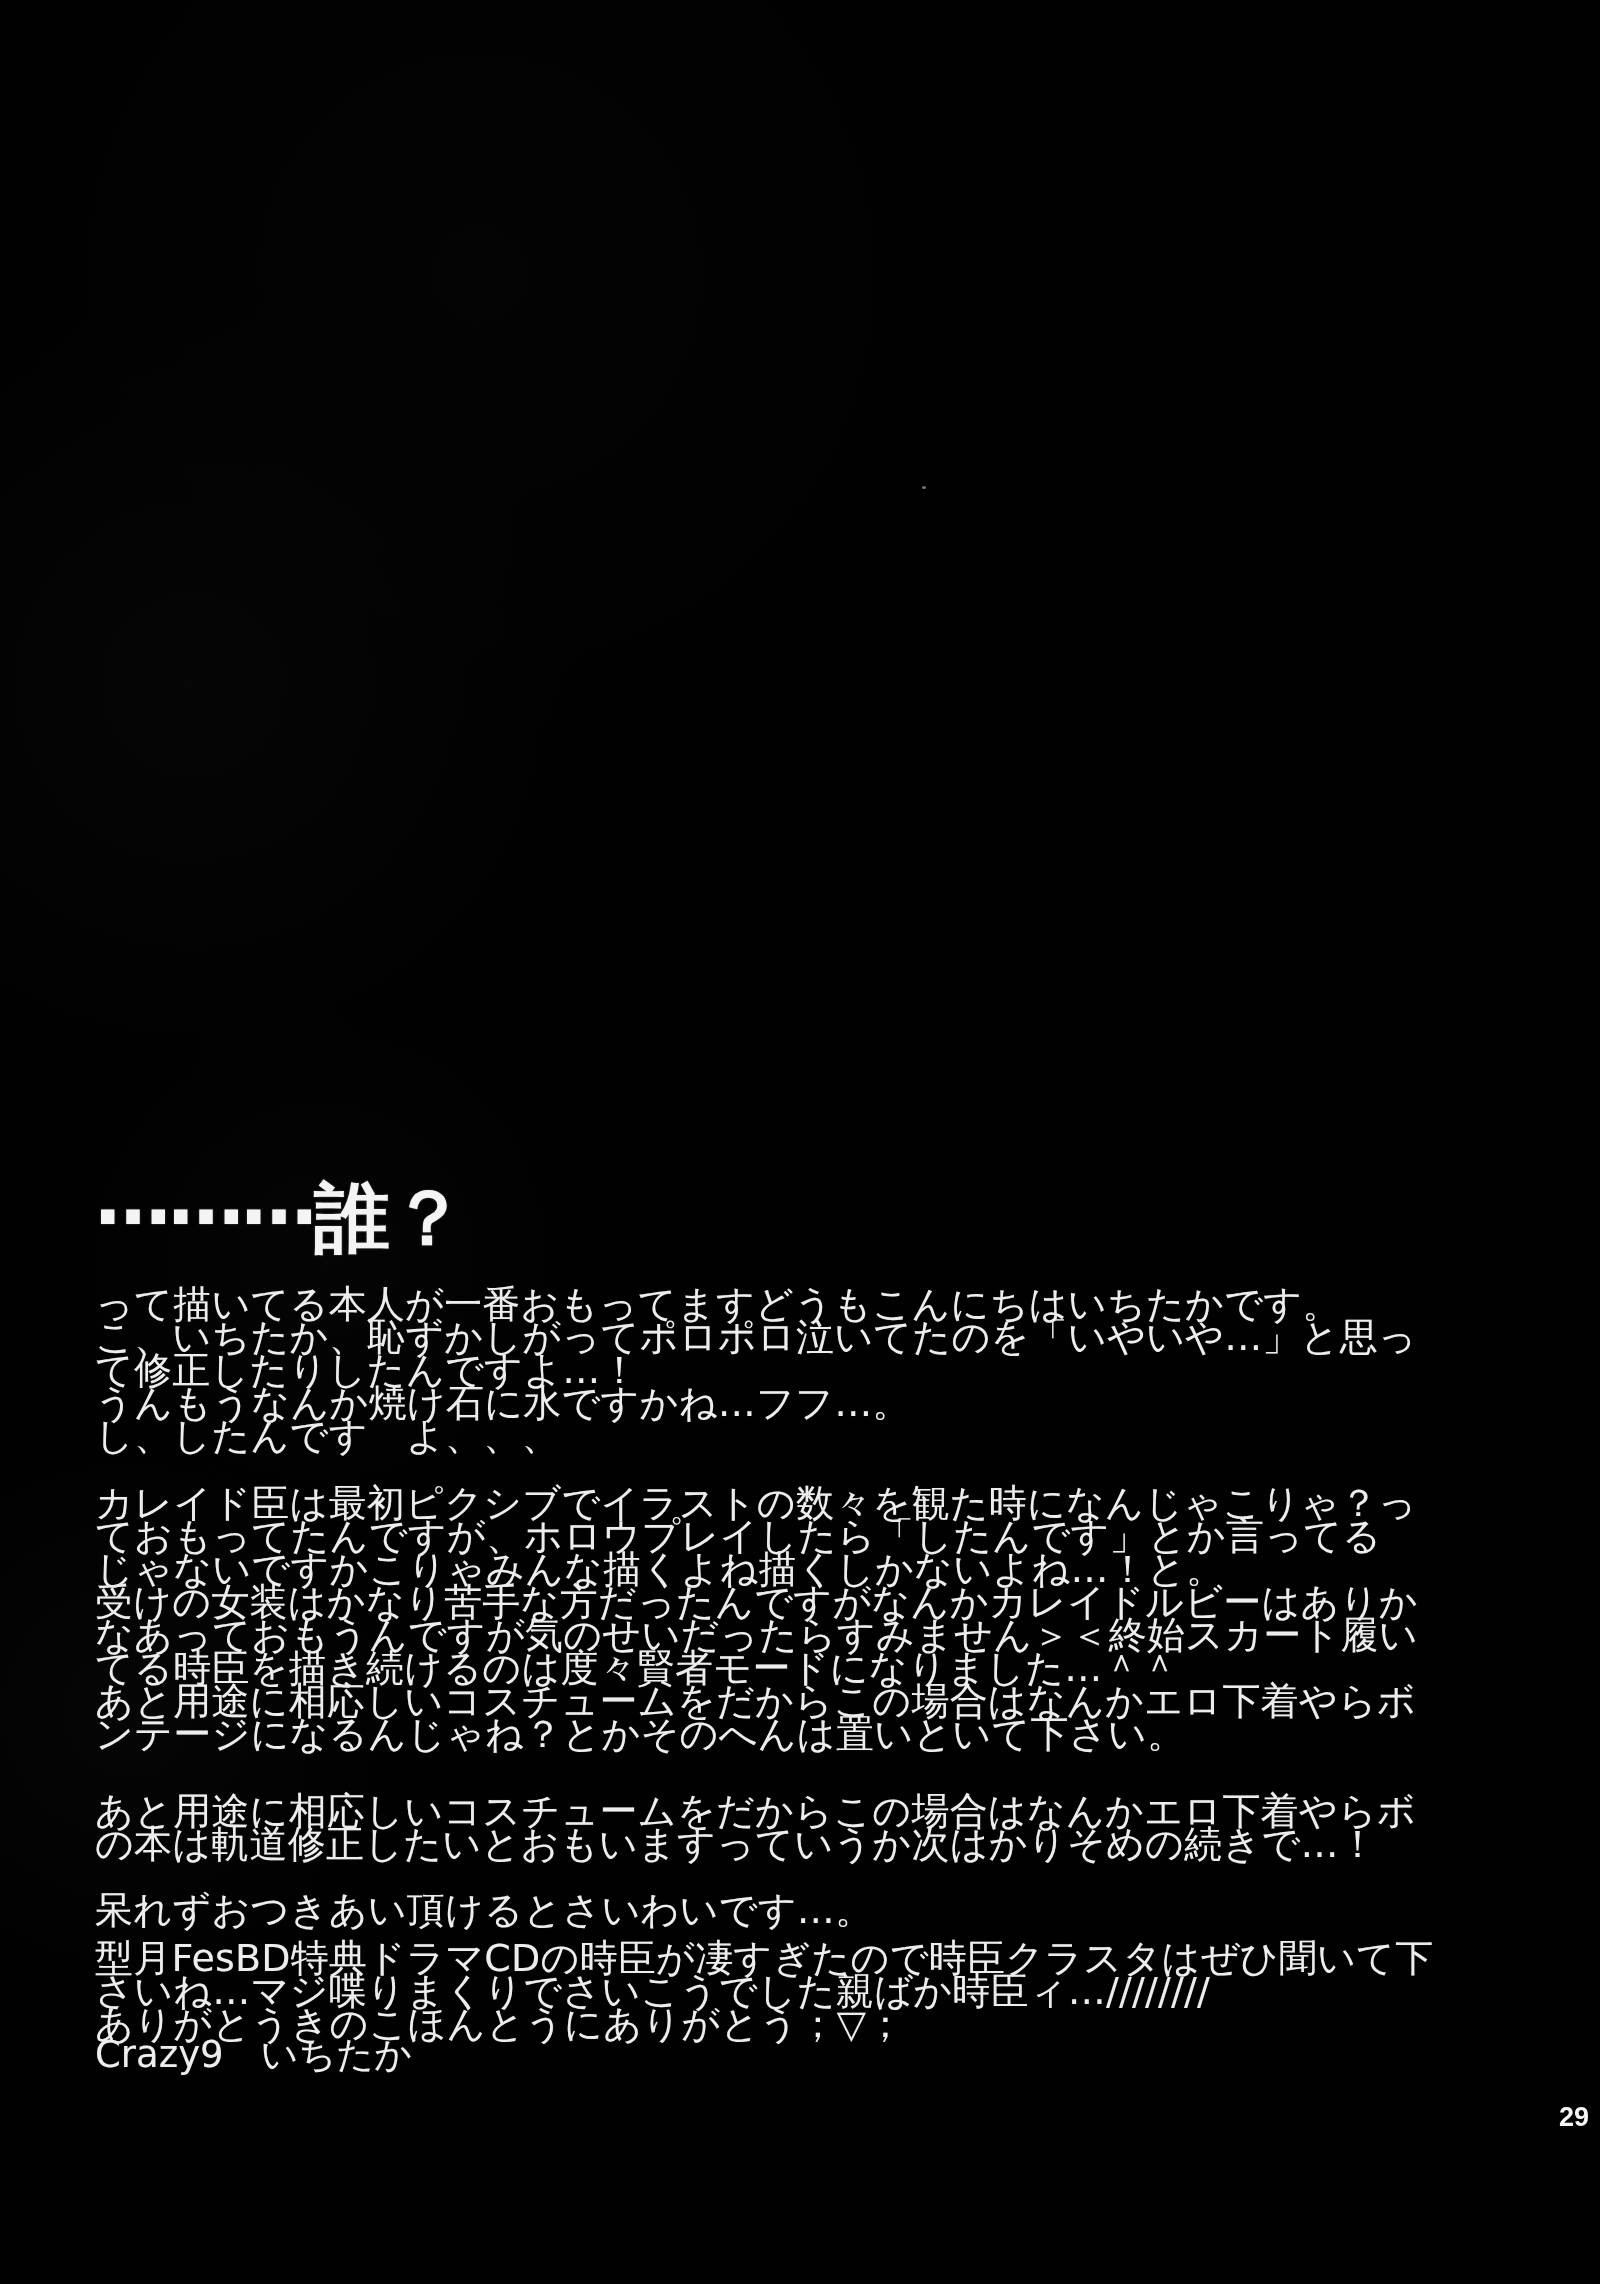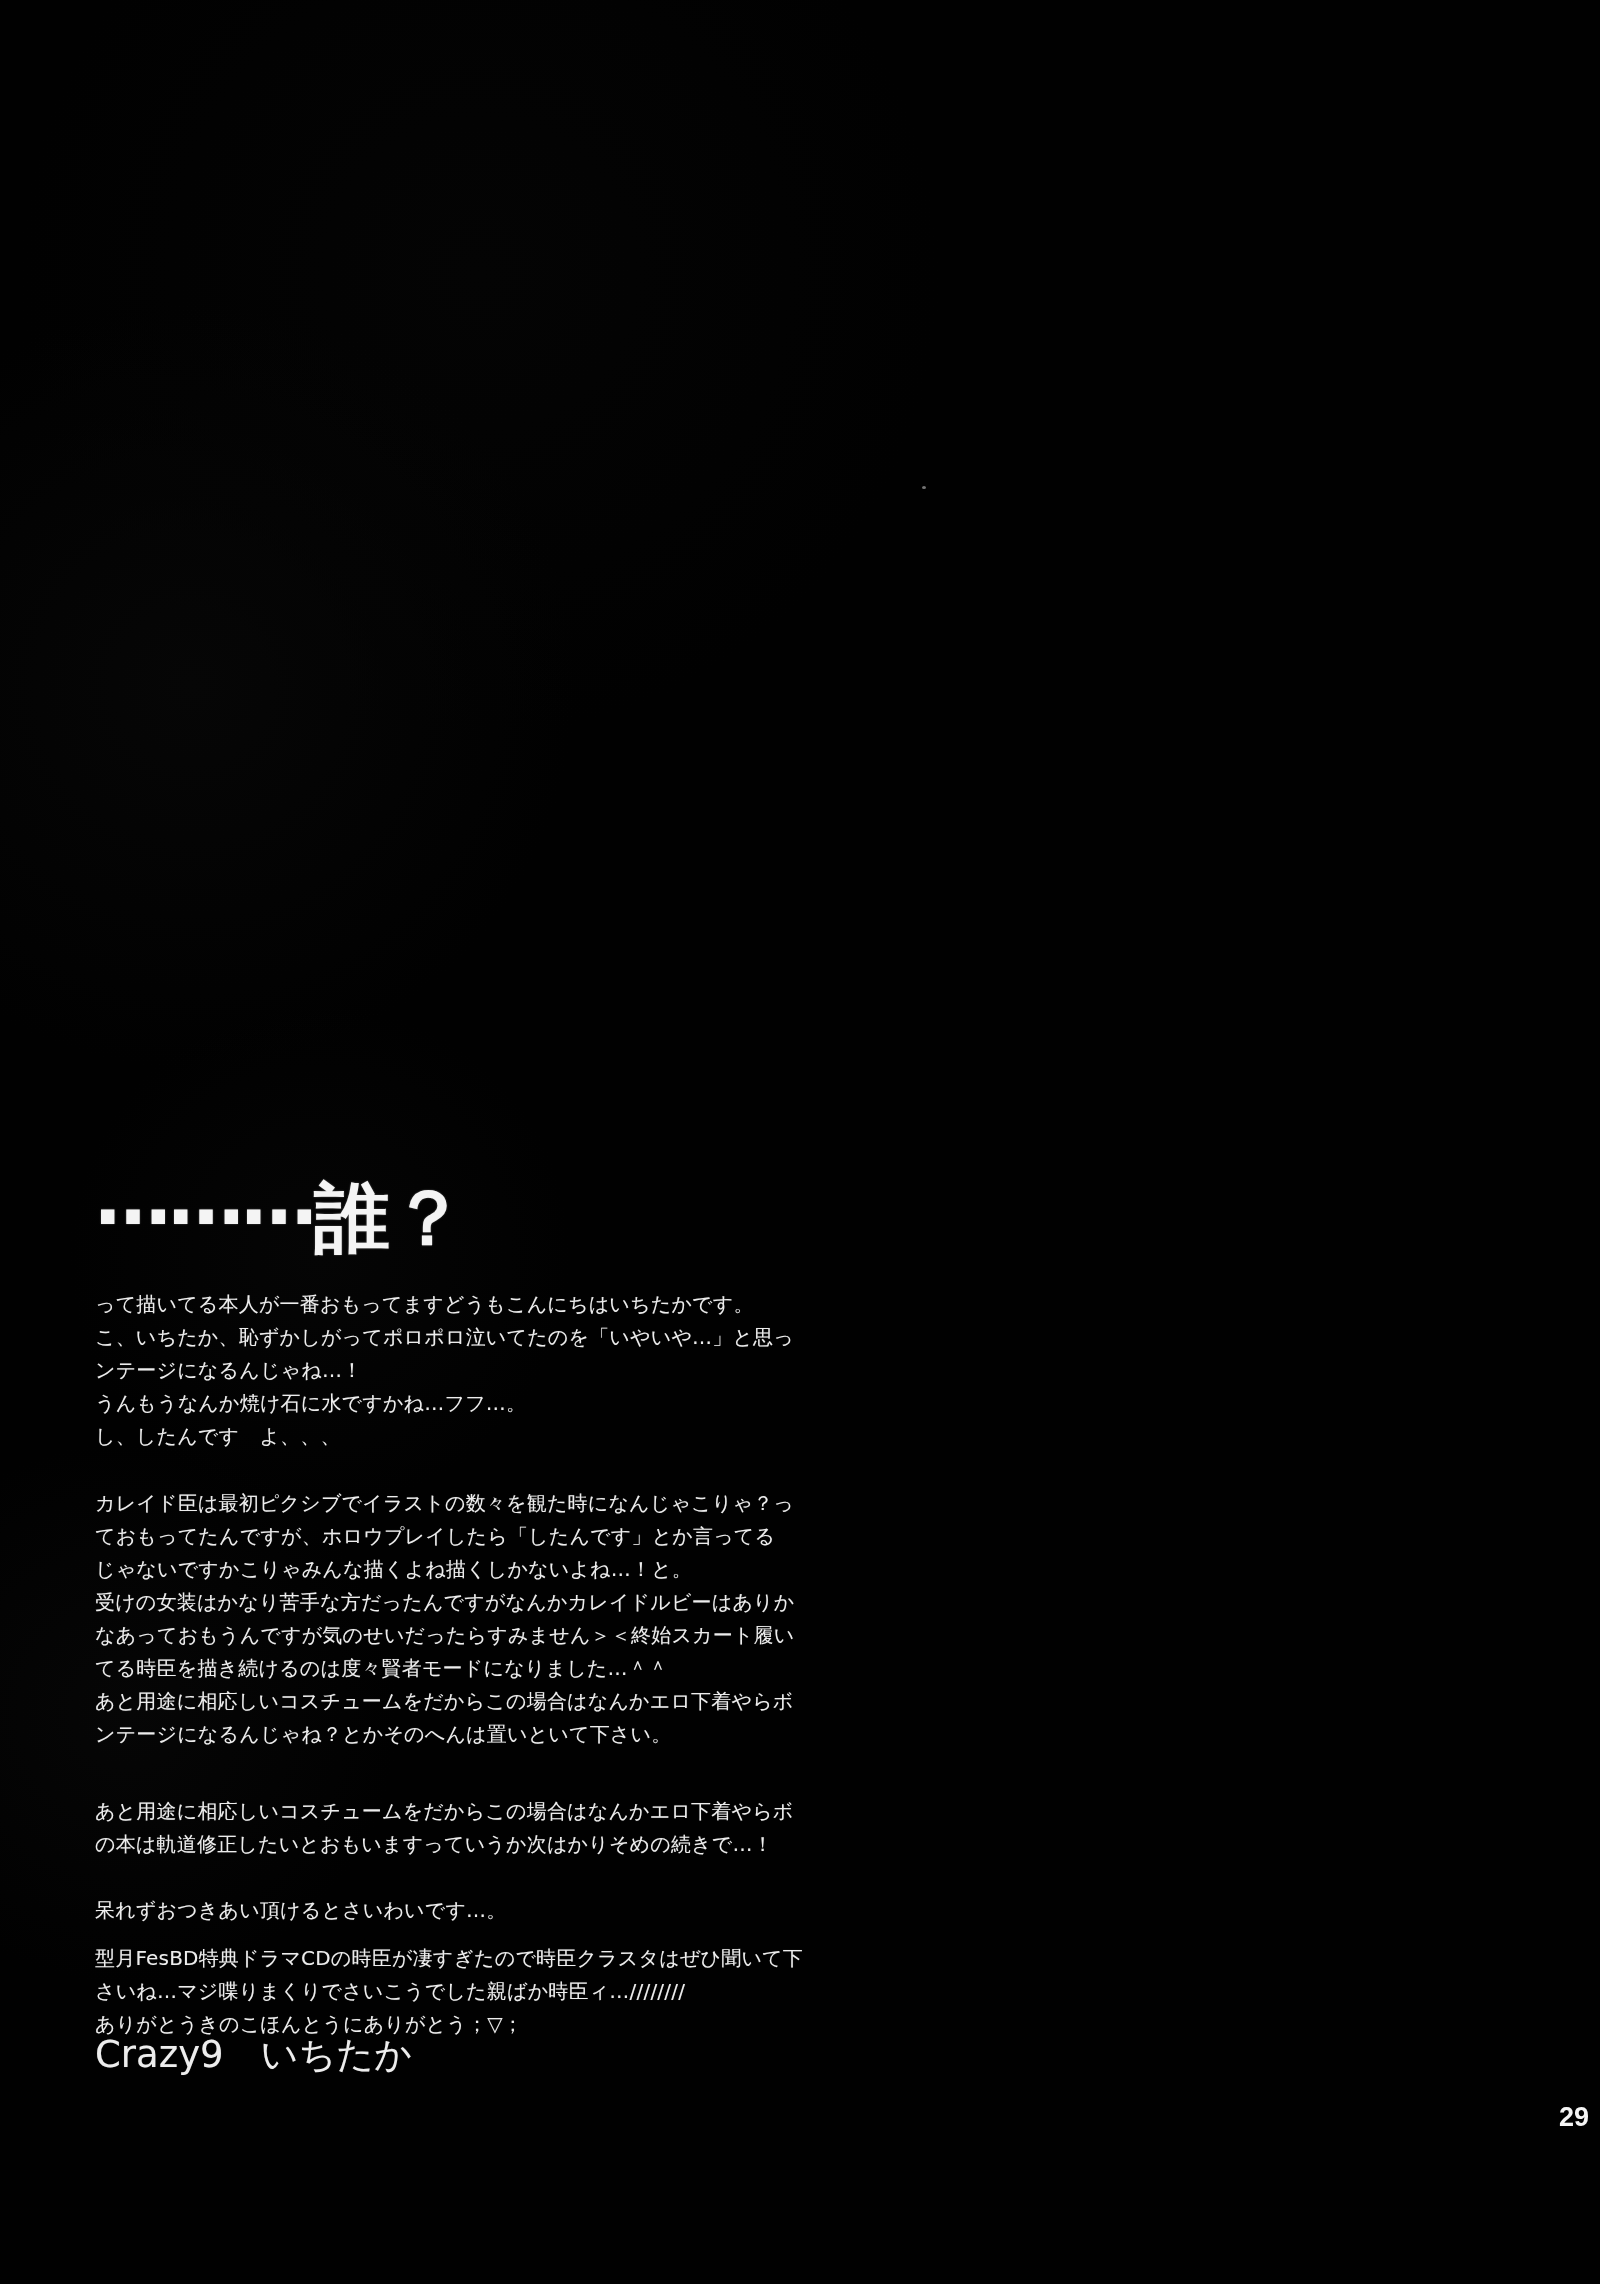--- a/index.html
+++ b/index.html
@@ -36,21 +36,21 @@
   }
   .title .dots {
     display: inline-block;
     transform: translateY(-0.26em);
     letter-spacing: -0.04em;
   }
   .para {
     position: absolute;
     left: 95px;
     width: 1000px;
-    font-size: 20px;
+    font-size: 38px;
     line-height: 33px;
     letter-spacing: 0.2px;
     color: #ededed;
     text-shadow: 0 0 1px rgba(255,255,255,0.3);
     white-space: nowrap;
   }
   .para .line { height: 33px; }
   .signature {
     position: absolute;
     left: 95px;
@@ -92,21 +92,21 @@
 
 <div class="page">
 
   <div class="speck"></div>
 
   <h1 class="title"><span class="dots">………</span><span>誰？</span></h1>
 
   <div class="para" id="para-1">
       <div class="line">って描いてる本人が一番おもってますどうもこんにちはいちたかです。</div>
       <div class="line">こ、いちたか、恥ずかしがってポロポロ泣いてたのを「いやいや…」と思っ</div>
-      <div class="line">ンテージになるんじゃね…！</div>
+      <div class="line">て修正したりしたんですよ…！</div>
       <div class="line">うんもうなんか焼け石に水ですかね…フフ…。</div>
       <div class="line">し、したんです　よ、、、</div>
     </div>
 
   <div class="para" id="para-2">
       <div class="line">カレイド臣は最初ピクシブでイラストの数々を観た時になんじゃこりゃ？っ</div>
       <div class="line">ておもってたんですが、ホロウプレイしたら「したんです」とか言ってる</div>
       <div class="line">じゃないですかこりゃみんな描くよね描くしかないよね…！と。</div>
       <div class="line">受けの女装はかなり苦手な方だったんですがなんかカレイドルビーはありか</div>
       <div class="line">なあっておもうんですが気のせいだったらすみません＞＜終始スカート履い</div>

